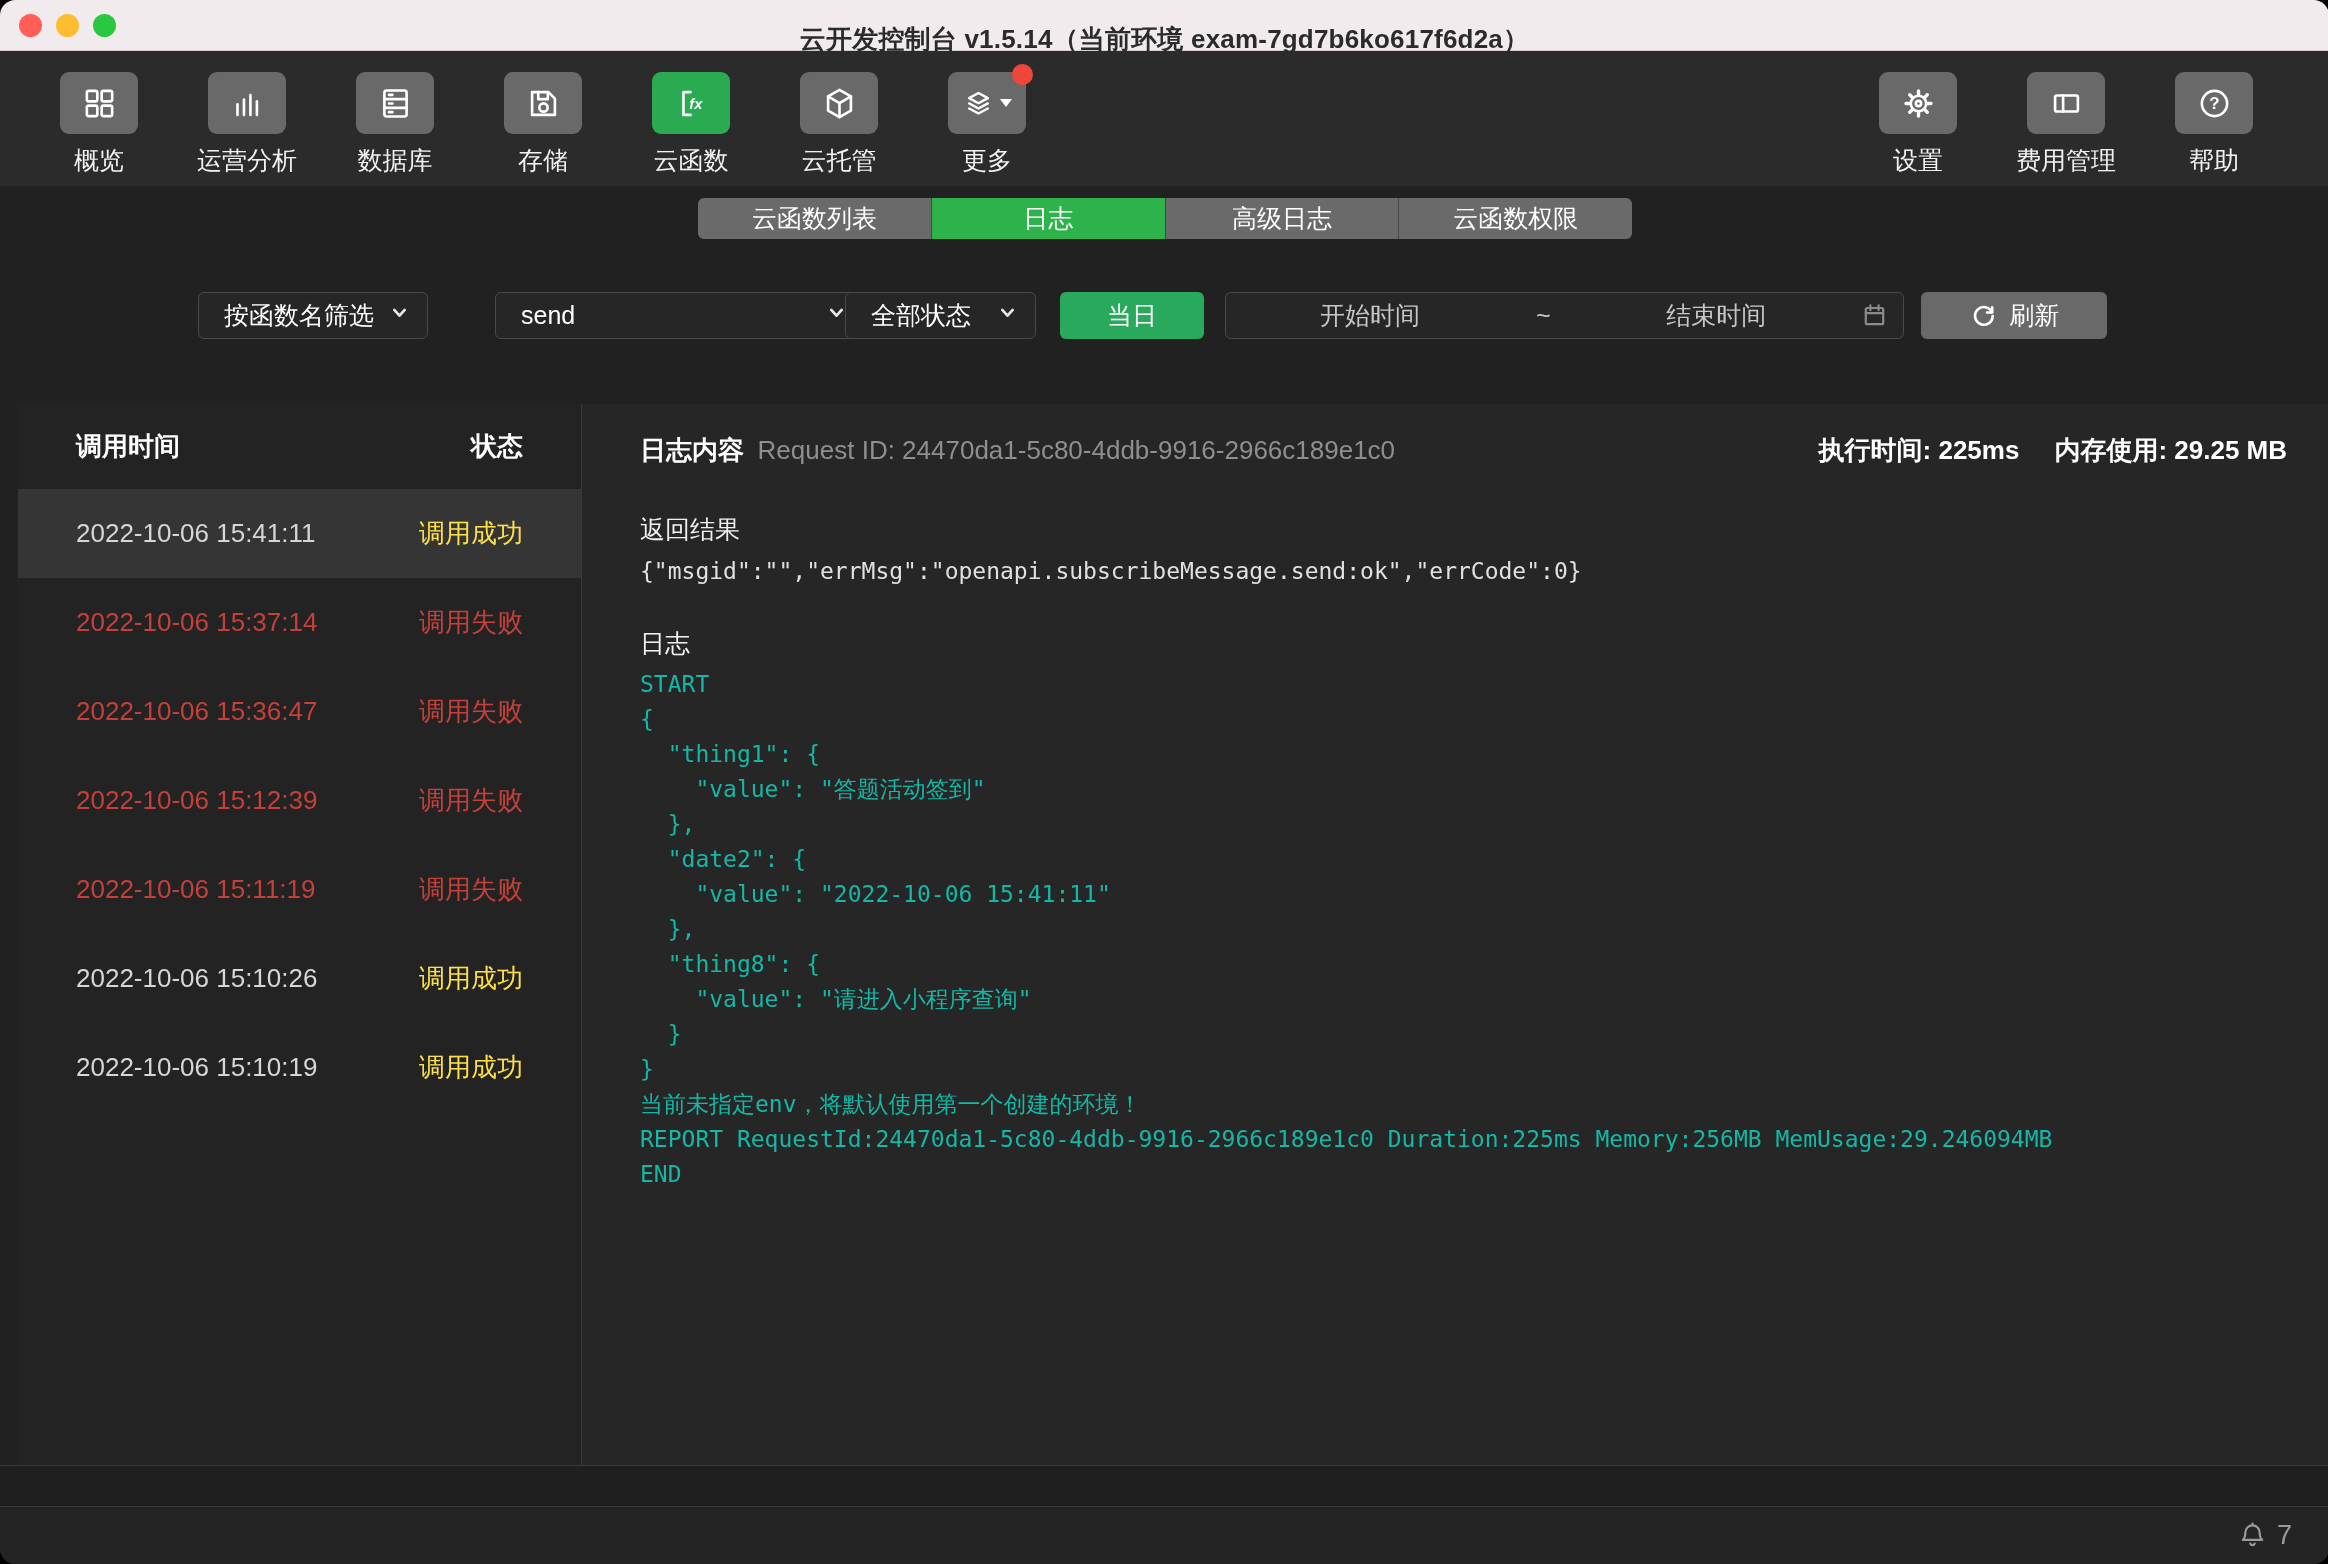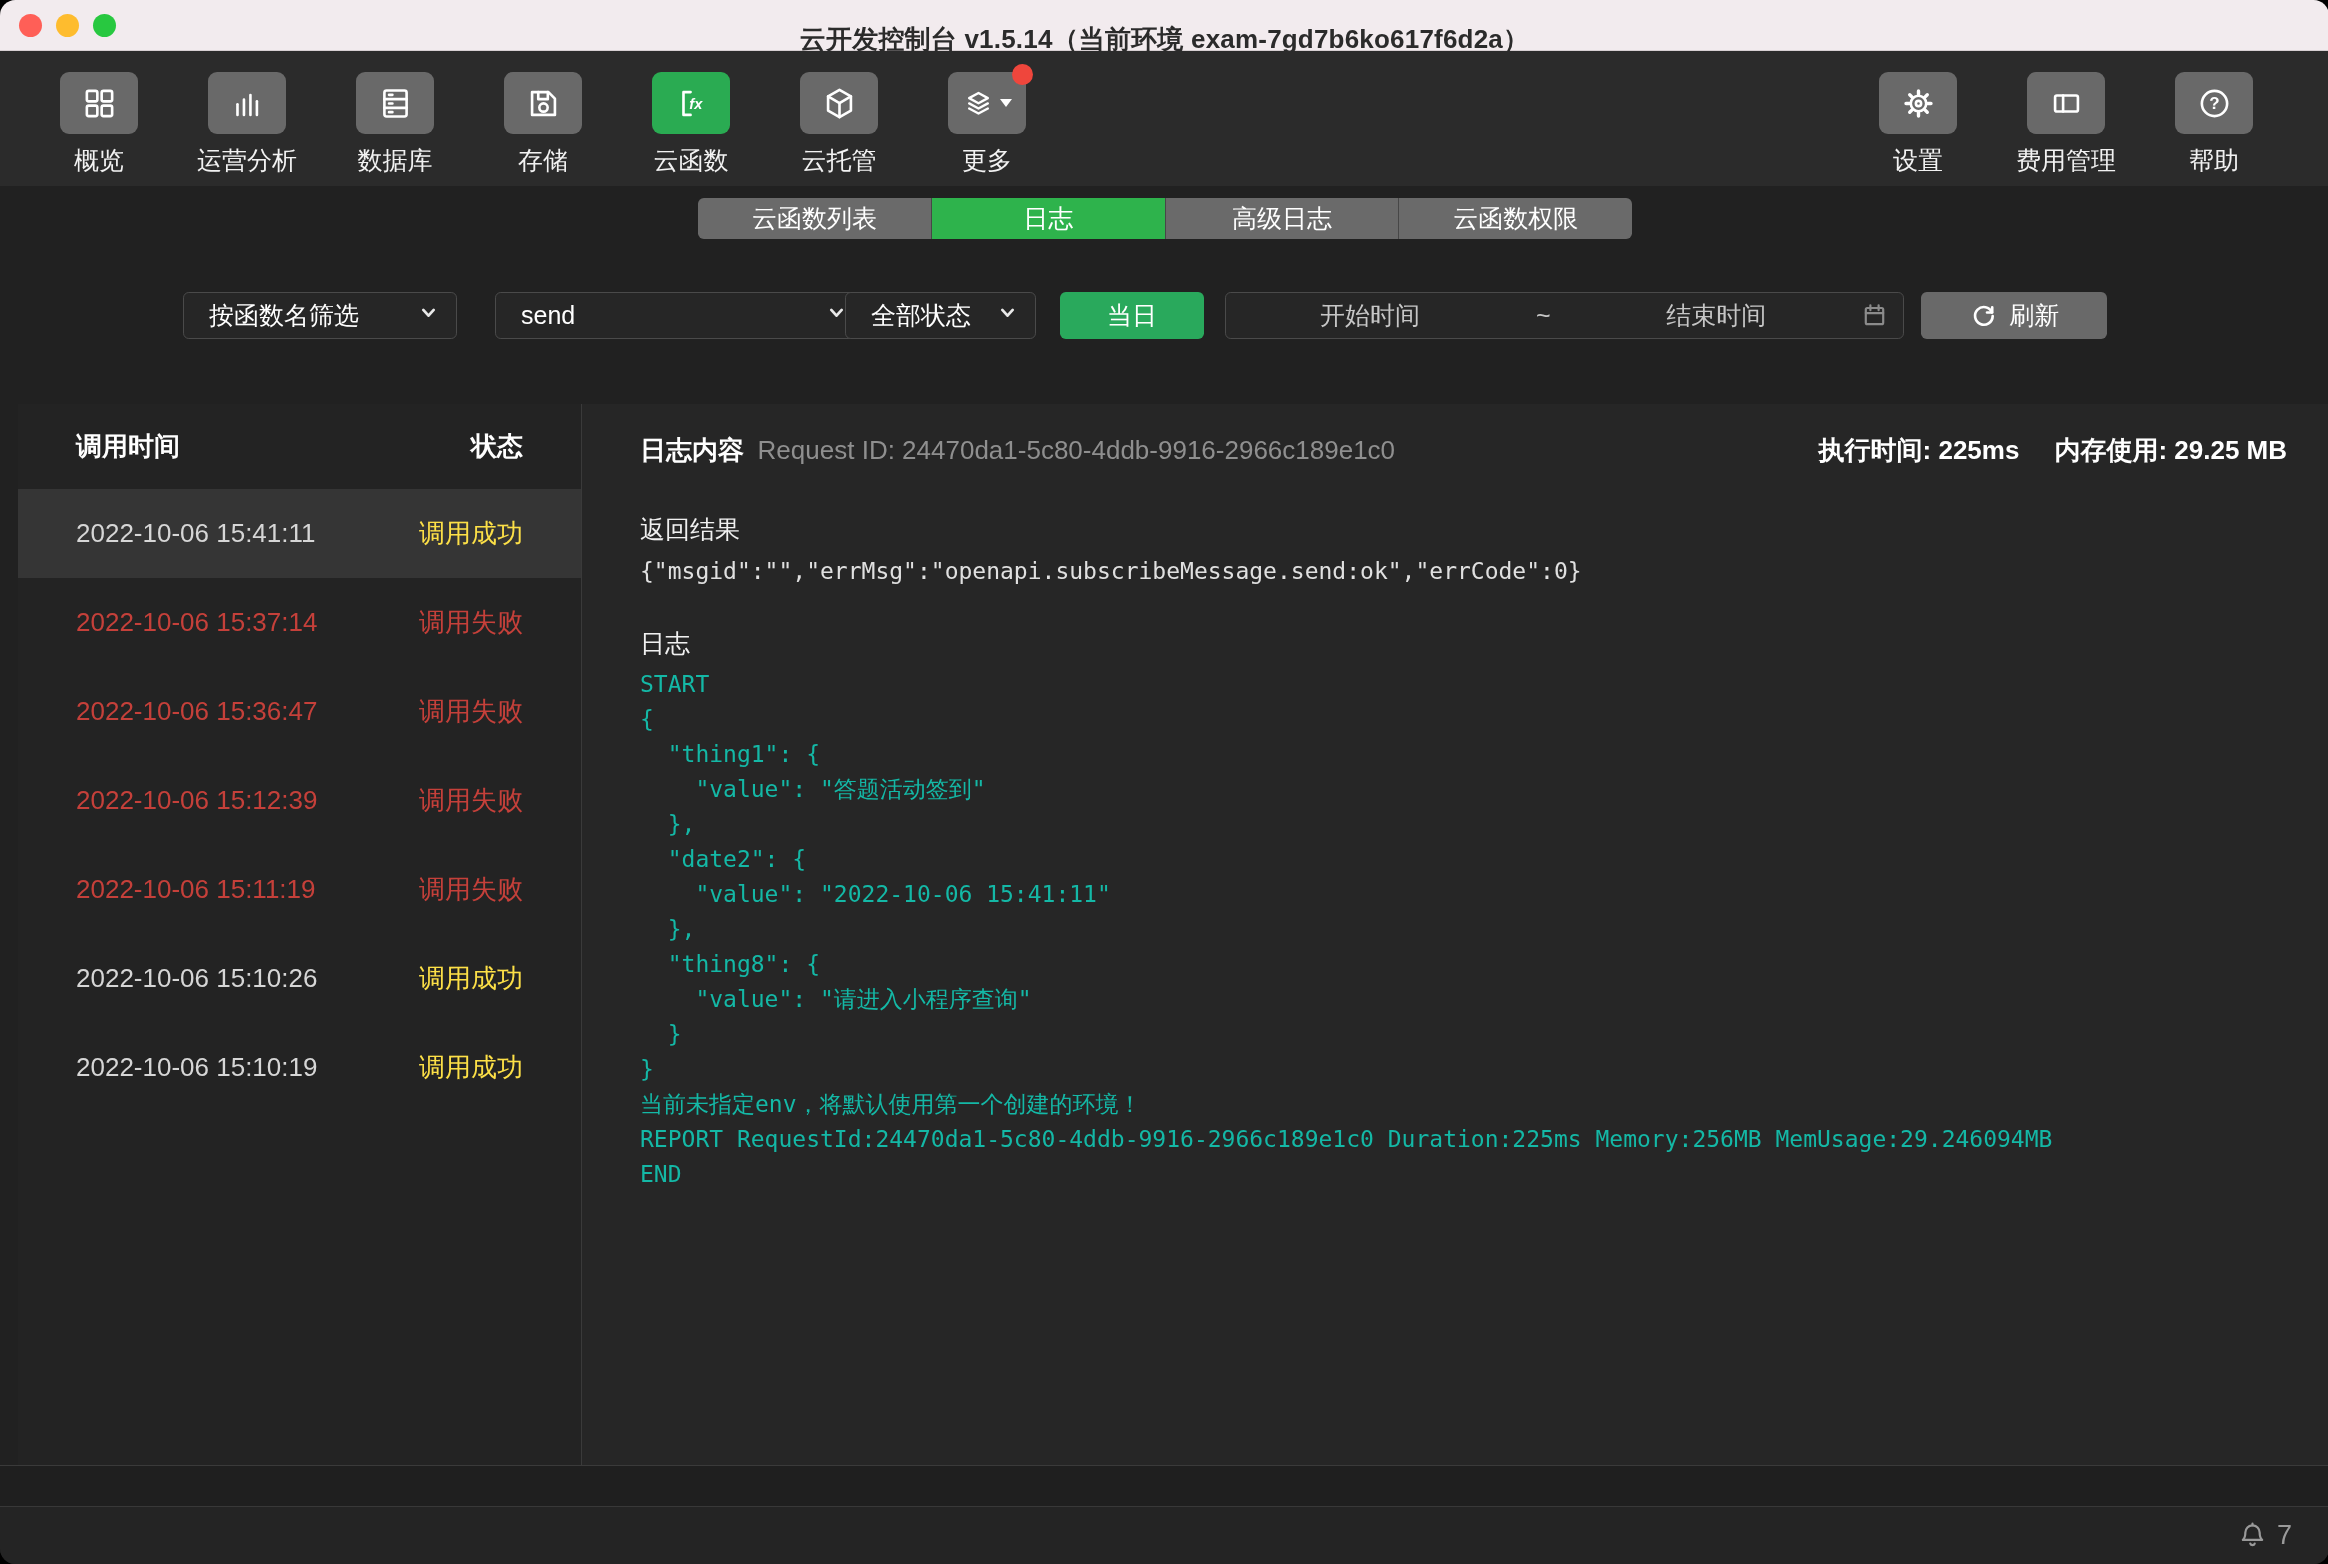--- a/index.html
+++ b/index.html
@@ -26,21 +26,21 @@
   .caret-down{width:0;height:0;border-left:6.8px solid transparent;border-right:6.8px solid transparent;border-top:8.7px solid #fff;margin-left:4.9px;}
 
   
   .subheader{position:absolute;top:186px;left:0;right:0;height:217px;background:#212121;}
   .tabs{position:absolute;left:698px;top:12px;width:934px;height:41px;display:flex;border-radius:5.8px;overflow:hidden;background:#6a6a6a;}
   .tab{flex:1;display:flex;align-items:center;justify-content:center;font-size:25px;color:#fff;border-right:1.9px solid #474747;cursor:pointer;}
   .tab:last-child{border-right:none;}
   .tab.active{background:#2eb34c;}
 
   .f-select{position:absolute;top:106px;height:47px;background:#262626;border:1.9px solid #4a4a4a;border-radius:5.8px;box-sizing:border-box;display:flex;align-items:center;justify-content:space-between;padding:0 15.5px 0 25px;font-size:25px;color:#fff;cursor:pointer;}
-  .sel-name{left:183px;width:274px;}
+  .sel-name{left:198px;width:230px;}
   .sel-func{left:495px;width:370px;}
   .sel-status{left:845px;width:191px;}
   .btn-today{position:absolute;top:106px;left:1060px;width:144px;height:47px;background:#29a95c;border-radius:5.8px;display:flex;align-items:center;justify-content:center;font-size:25px;color:#fff;cursor:pointer;}
   .daterange{position:absolute;top:106px;left:1225px;width:679px;height:47px;background:#262626;border:1.9px solid #4a4a4a;border-radius:5.8px;box-sizing:border-box;display:flex;align-items:center;font-size:25px;color:#c6c6c6;cursor:pointer;}
   .daterange .slot{flex:1;text-align:center;}
   .daterange .tilde{width:58px;text-align:center;color:#c6c6c6;}
   .daterange .cal{margin-right:13.6px;display:flex;align-items:center;}
   .btn-refresh{position:absolute;top:106px;left:1921px;width:186px;height:47px;background:#696969;border-radius:5.8px;display:flex;align-items:center;justify-content:center;gap:11.6px;font-size:25px;color:#fff;cursor:pointer;}
 
   

